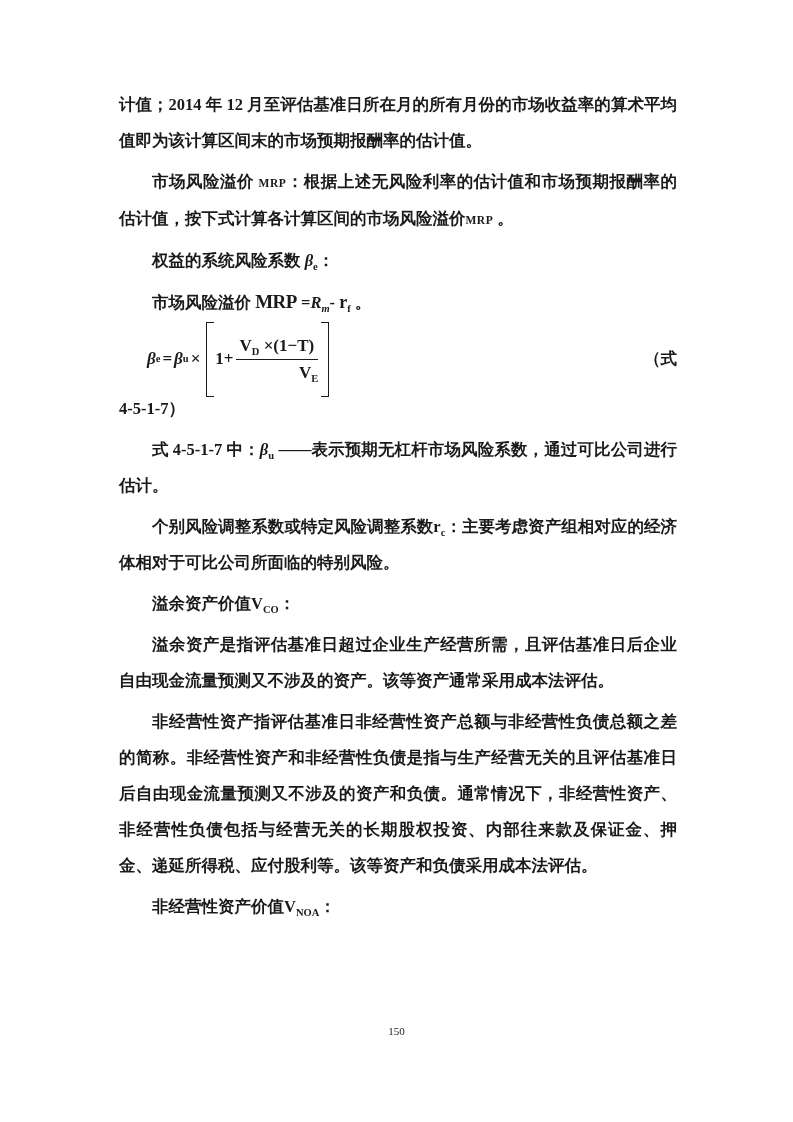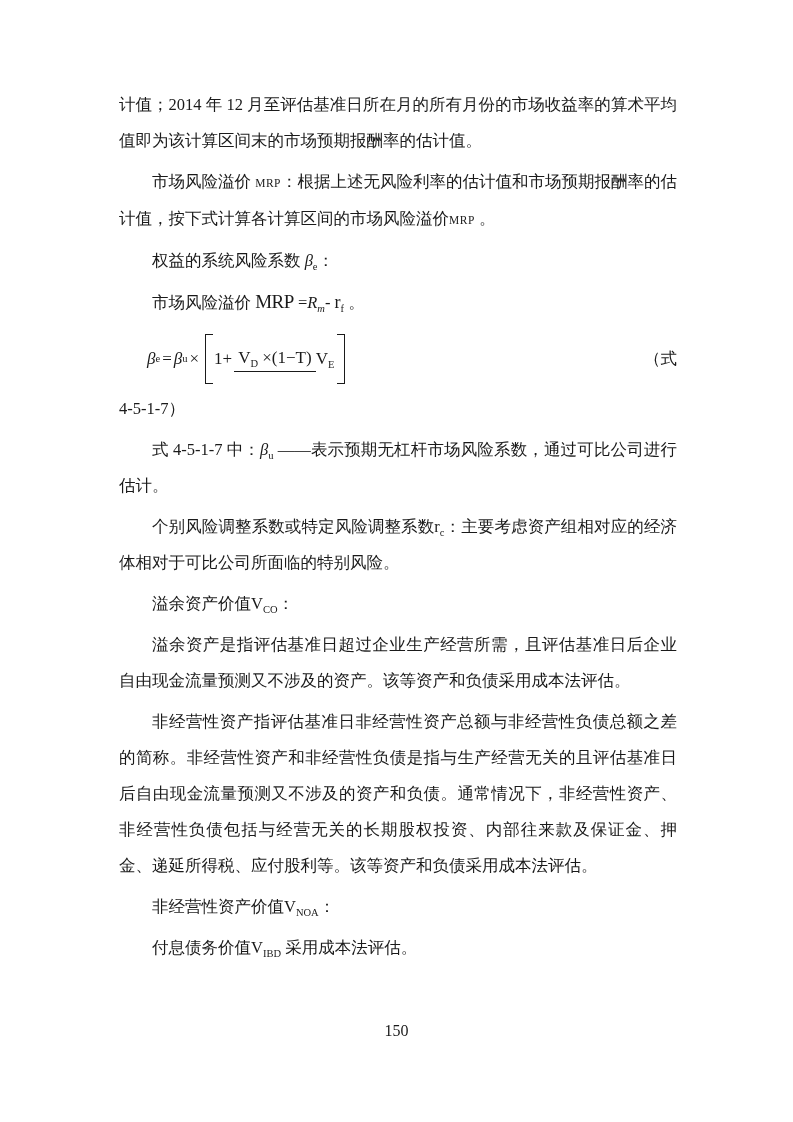--- a/index.html
+++ b/index.html
@@ -11,20 +11,21 @@
     color: #1a1a1a;
     overflow: hidden;
   }
   .content {
     position: absolute;
     left: 119px; top: 87px;
     width: 558px;
     font-size: 16.5px;
     line-height: 36px;
     text-align: justify;
+    font-weight: bold;
   }
   p.para { margin: 0 0 5px 0; }
   p.indent { text-indent: 2em; }
   .gap-12 { margin-top: 12px; }
   .gap-8 { margin-top: 8px; }
   .sc {
     font-size: 11.5px;
     letter-spacing: 0.5px;
   }
   sub {
@@ -62,38 +63,38 @@
     border-bottom: 1.8px solid #1a1a1a;
     margin-left: 4px;
   }
   .brk-r {
     border-right: 1.8px solid #1a1a1a;
     border-top: 1.8px solid #1a1a1a;
     border-bottom: 1.8px solid #1a1a1a;
   }
   .frac {
     display: inline-flex;
-    flex-direction: row;
+    flex-direction: column;
     text-align: right;
     line-height: 24px;
     margin: 14px 2px;
   }
   .frac .num {
     border-bottom: 1.6px solid #1a1a1a;
     padding: 0 4px 1px 4px;
   }
   .frac .den { padding-top: 1px; }
   .eq-tag { line-height: 36px; }
   .tag-line { margin: 0 0 5px 0; }
   .page-number {
     position: absolute;
     top: 1021px;
     left: 0; right: 0;
     text-align: center;
-    font-size: 16px;
+    font-size: 11px;
     line-height: 20px;
   }
 </style>
 </head>
 <body>
 
 <div class="content">
 
   <p class="para">计值；2014 年 12 月至评估基准日所在月的所有月份的市场收益率的算术平均值即为该计算区间末的市场预期报酬率的估计值。</p>
 
@@ -123,24 +124,23 @@
   </div>
 
   <p class="para tag-line">4-5-1-7）</p>
 
   <p class="para indent"><span>式 4-5-1-7 中：</span><span class="it">β</span><sub>u</sub><span> ——表示预期无杠杆市场风险系数，通过可比公司进行估计。</span></p>
 
   <p class="para indent"><span>个别风险调整系数或特定风险调整系数</span><span>r</span><sub>c</sub><span>：主要考虑资产组相对应的经济体相对于可比公司所面临的特别风险。</span></p>
 
   <p class="para indent"><span>溢余资产价值</span><span>V</span><sub>CO</sub><span>：</span></p>
 
-  <p class="para indent">溢余资产是指评估基准日超过企业生产经营所需，且评估基准日后企业自由现金流量预测又不涉及的资产。该等资产和负债采用成本法评估。</p>
+  <p class="para indent">溢余资产是指评估基准日超过企业生产经营所需，且评估基准日后企业自由现金流量预测又不涉及的资产。该等资产通常采用成本法评估。</p>
 
   <p class="para indent">非经营性资产指评估基准日非经营性资产总额与非经营性负债总额之差的简称。非经营性资产和非经营性负债是指与生产经营无关的且评估基准日后自由现金流量预测又不涉及的资产和负债。通常情况下，非经营性资产、非经营性负债包括与经营无关的长期股权投资、内部往来款及保证金、押金、递延所得税、应付股利等。该等资产和负债采用成本法评估。</p>
 
   <p class="para indent"><span>非经营性资产价值</span><span>V</span><sub>NOA</sub><span>：</span></p>
 
 
-  <p class="para indent"><span>付息债务价值</span><span>V</span><sub>IBD</sub><span> 采用成本法评估。</span></p>
 
 </div>
 
 <div class="page-number">150</div>
 
 </body></html>

